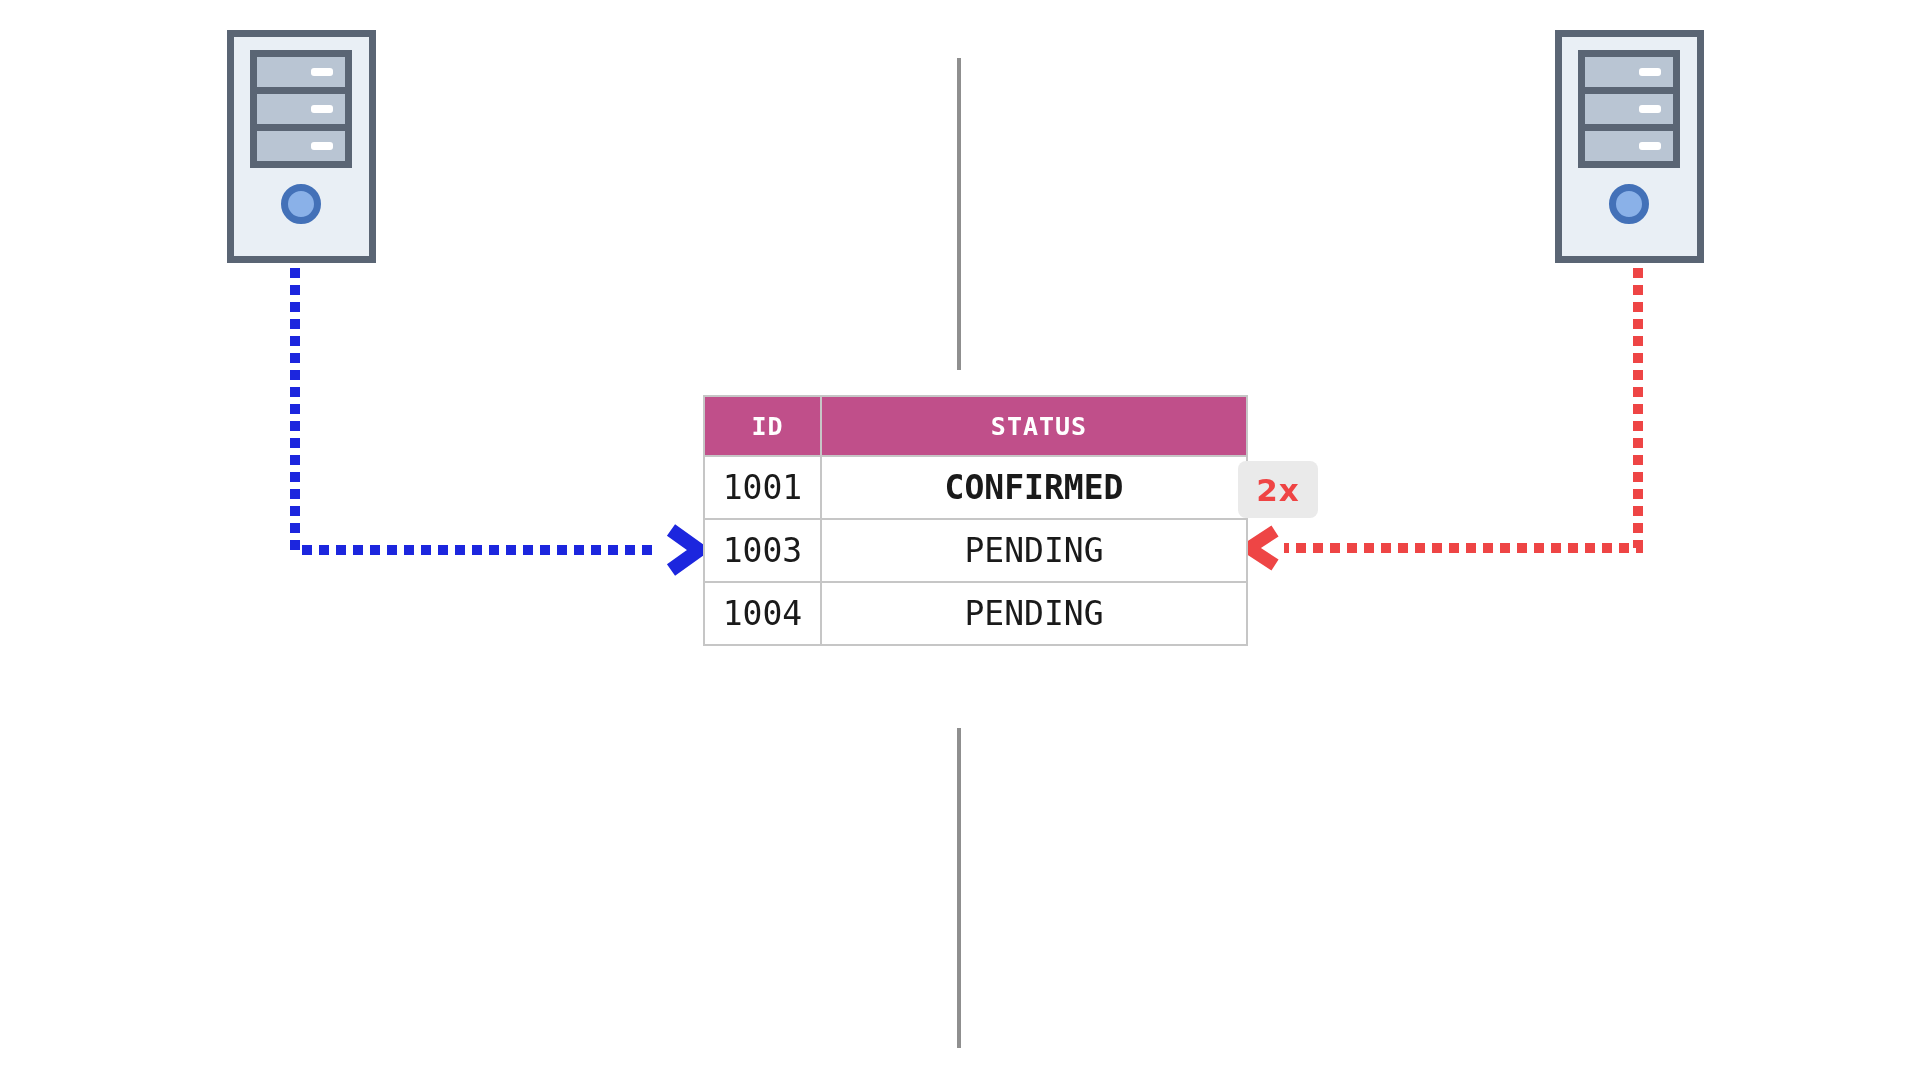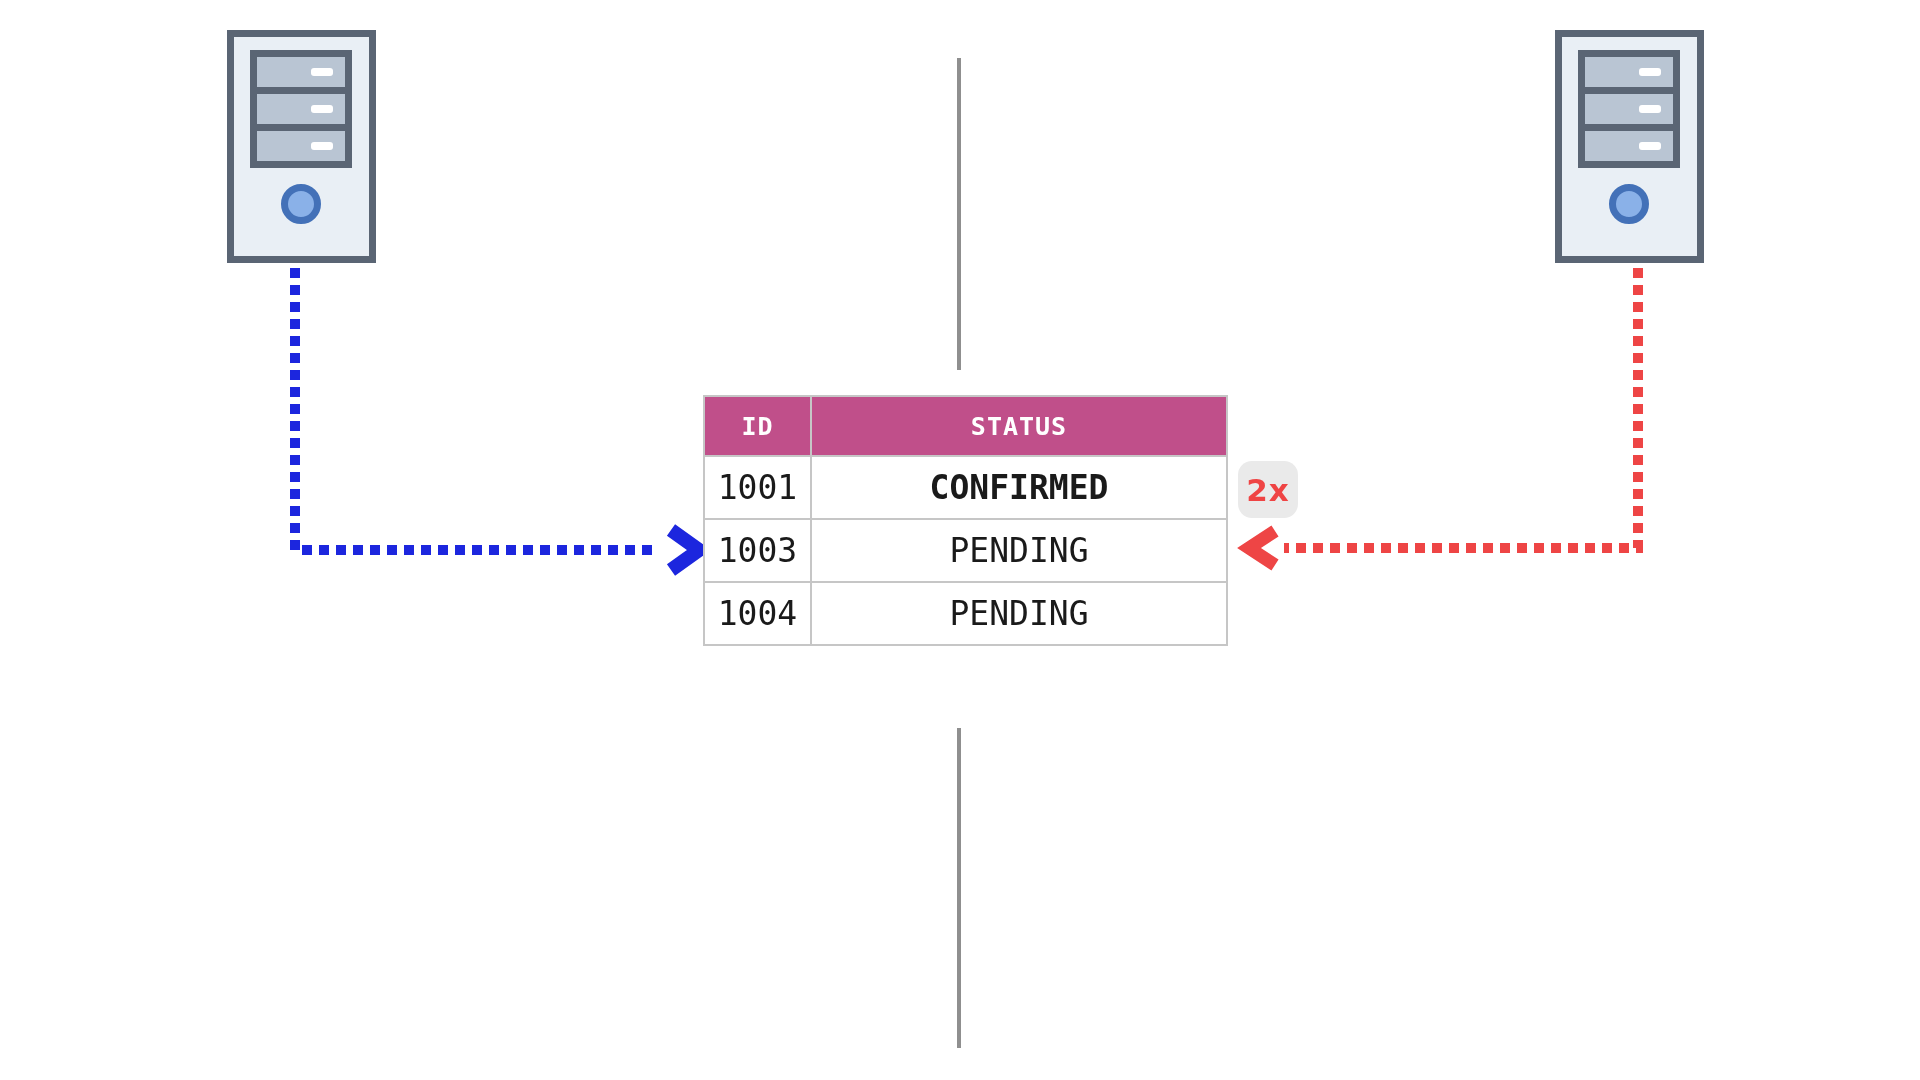--- a/index.html
+++ b/index.html
@@ -30,32 +30,32 @@
   .status-table{
     position:absolute;left:703px;top:395px;border-collapse:collapse;
     background:#ffffff;
   }
   .status-table th,.status-table td{
     border:2px solid var(--table-border);text-align:center;vertical-align:middle;
     padding:0;
   }
   .status-table th{
     background:var(--header-pink);color:var(--header-text);
-    font-weight:bold;font-size:25px;height:58px;letter-spacing:1px;
+    font-weight:bold;font-size:25px;height:58px;letter-spacing:1px;padding-left:10px;
   }
   .status-table td{font-size:33px;color:var(--cell-text);height:61px;}
   .col-id{width:105px;min-width:105px;}
   .col-status{width:414px;min-width:414px;margin-left:19px;}
   .row-highlight td{background:var(--highlight-yellow);}
   .st-blue{color:var(--status-blue);font-weight:bold;}
   .st-red{color:var(--status-red);font-weight:bold;}
   
   .badge{
-    position:absolute;left:1238px;top:461px;width:60px;height:57px;
-    background:var(--badge-bg);border-radius:14px;
+    position:absolute;left:1238px;top:461px;width:80px;height:57px;
+    background:var(--badge-bg);border-radius:8px;
     display:flex;align-items:center;justify-content:center;
     font-family:"DejaVu Sans",sans-serif;font-weight:bold;font-size:31px;
     color:var(--badge-text);letter-spacing:1px;
   }
 </style>
 </head>
 <body>
 
 <div class="canvas">
 

